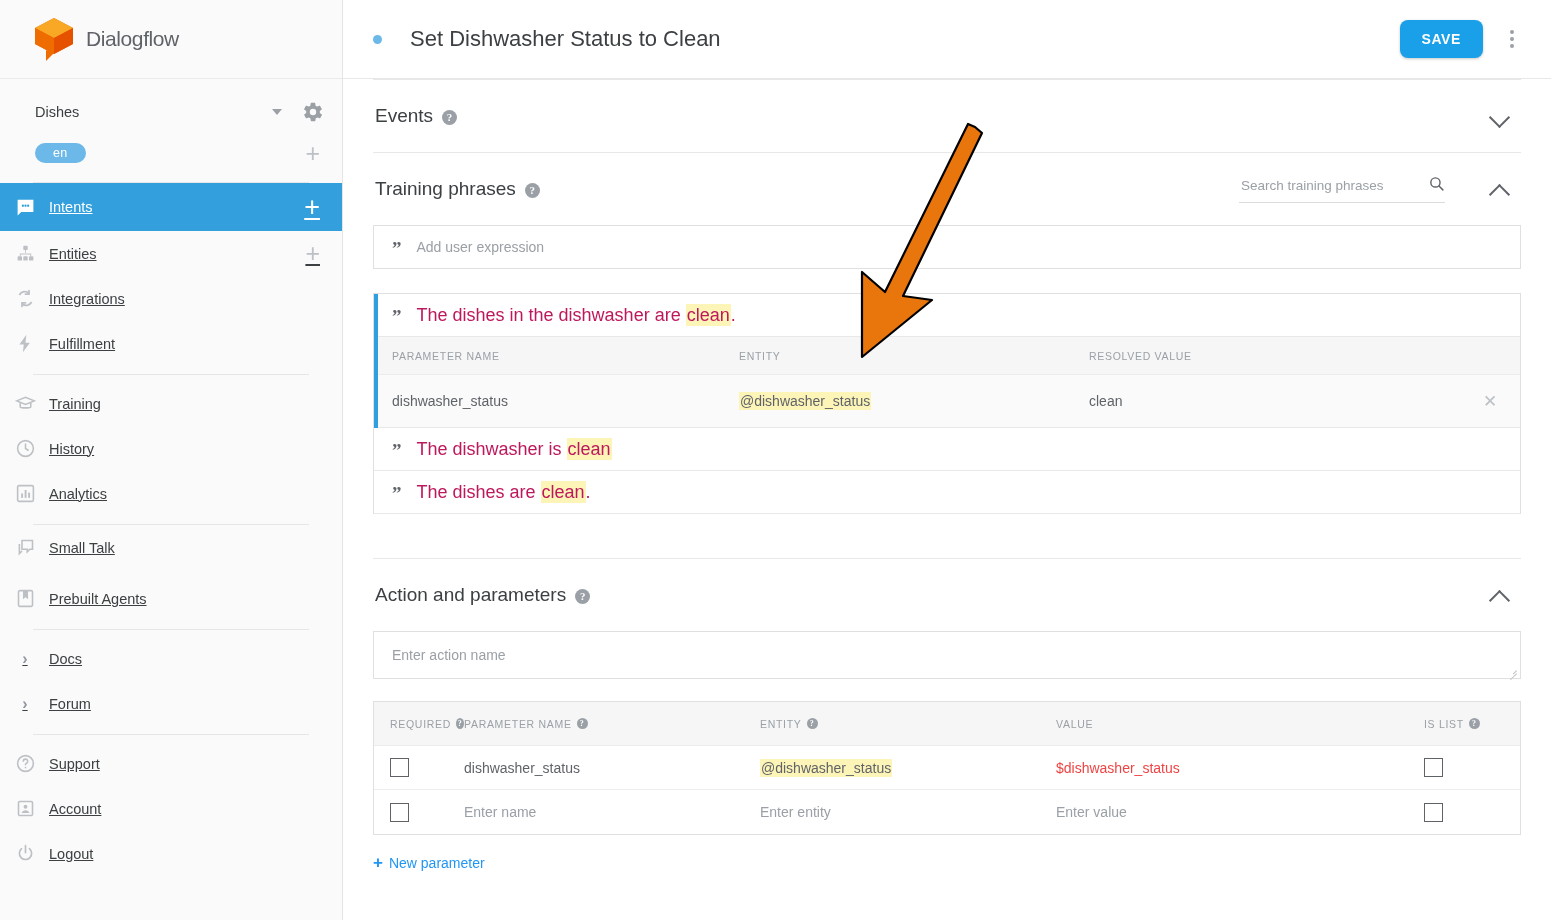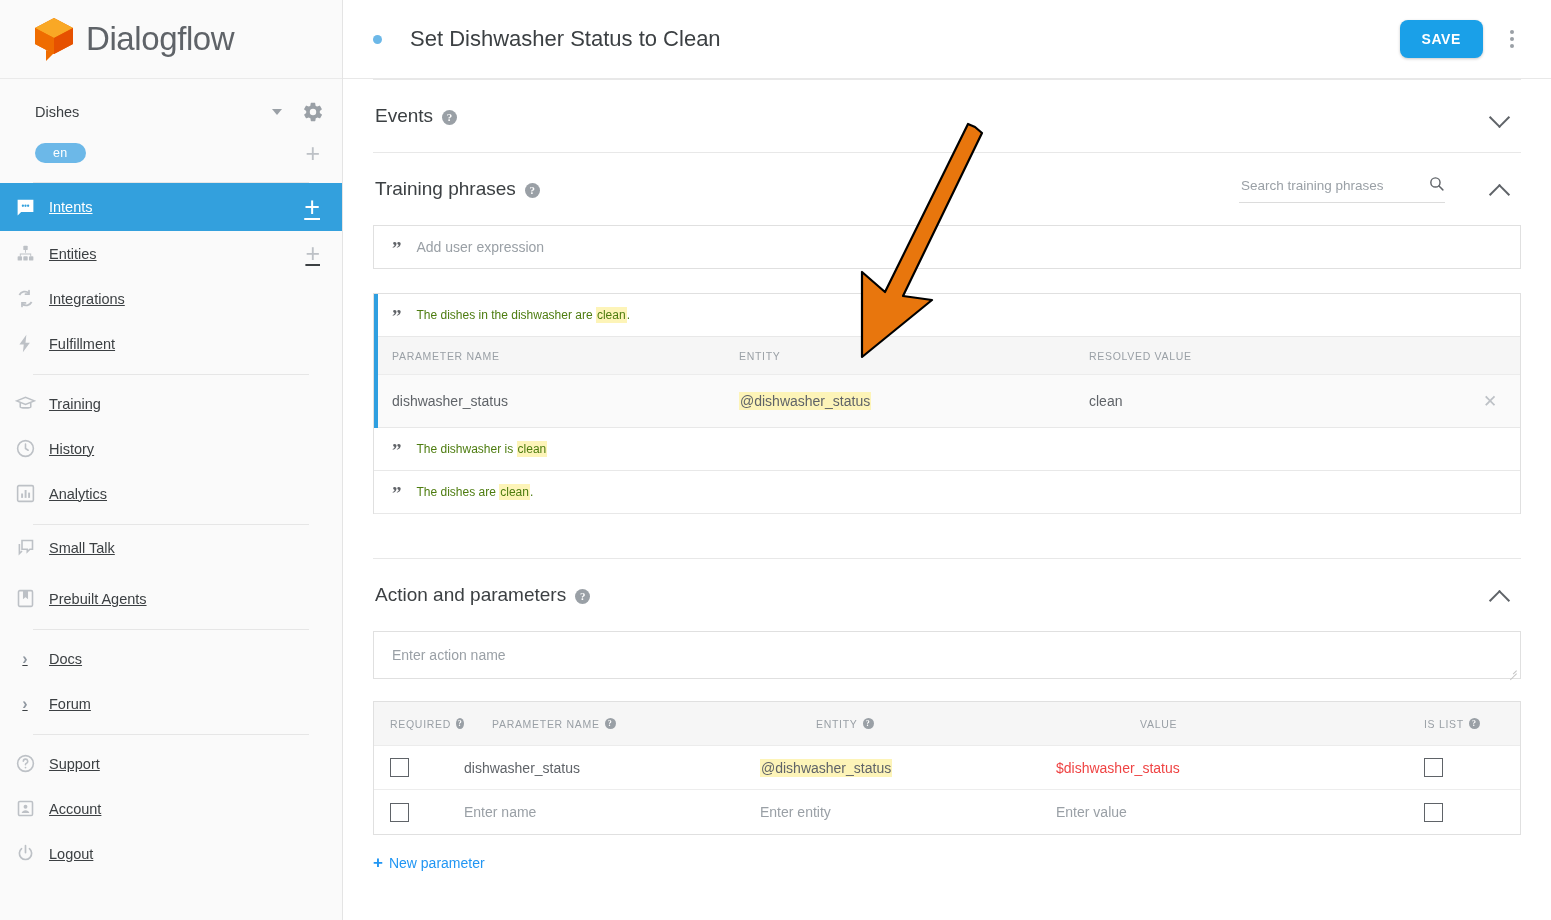--- a/index.html
+++ b/index.html
@@ -23,21 +23,21 @@
   }
   .logo-row {
     height: 79px;
     display: flex; align-items: center;
     padding-left: 33px;
     border-bottom: 1px solid #eaeaea;
     background: #fafafa;
   }
   .logo-mark { width: 42px; height: 46px; position: relative; flex: 0 0 42px; }
   .logo-text {
-    font-size: 33px; color: #5f6368; letter-spacing: -0.4px;
+    font-size: 21px; color: #5f6368; letter-spacing: -0.4px;
     margin-left: 11px; font-weight: 400;
   }
   .project-row {
     height: 40px; display: flex; align-items: center;
     padding: 0 18px 0 35px; margin-top: 13px;
   }
   .project-name { font-size: 14.5px; color: #3c4043; flex: 1; }
   .caret-down {
     width: 0; height: 0;
     border-left: 5px solid transparent;
@@ -156,21 +156,21 @@
 
   .phrase-list { border: 1px solid #e0e0e0; border-bottom: none; }
   .phrase-block { position: relative; }
   .phrase-block.selected { border-left: 4px solid #2f9fe0; }
   .phrase-row {
     display: flex; align-items: center; height: 43px;
     padding: 0 18px; border-bottom: 1px solid #e8e8e8;
     background: #fff;
   }
   .phrase-block.selected .phrase-row { padding-left: 14px; }
-  .phrase-txt { font-size: 12px; color: #4d7c0f; }
+  .phrase-txt { font-size: 18px; color: #be185d; }
   .hl { background: #fdf4b8; padding: 1px 1px; }
 
   .param-table { background: #fcfcfc; }
   .param-head {
     display: flex; align-items: center; height: 38px;
     background: #f6f6f6; border-bottom: 1px solid #ececec;
     font-size: 10.5px; color: #9aa0a6; letter-spacing: .7px;
     padding-left: 18px;
   }
   .phrase-block.selected .param-head { padding-left: 14px; }
@@ -198,21 +198,21 @@
   .resize-grip::before, .resize-grip::after {
     content: ""; position: absolute; background: #c4c4c4; height: 1px; right: 0;
   }
   .resize-grip::before { width: 9px; bottom: 1px; transform: rotate(-45deg); transform-origin: right bottom; }
   .resize-grip::after { width: 5px; bottom: 4px; transform: rotate(-45deg); transform-origin: right bottom; }
 
   .ap-table { border: 1px solid #e0e0e0; }
   .ap-head {
     display: flex; align-items: center; height: 44px;
     background: #f6f6f6; border-bottom: 1px solid #ececec;
-    font-size: 10.5px; color: #9aa0a6; letter-spacing: .7px; gap: 28px;
+    font-size: 10.5px; color: #9aa0a6; letter-spacing: .7px;
   }
   .ap-head .help-ico { width: 11px; height: 11px; font-size: 8px; margin-left: 5px; top: 0; }
   .ap-row {
     display: flex; align-items: center; height: 44px;
     border-bottom: 1px solid #ededed; font-size: 14px; color: #5f6368;
   }
   .ap-row:last-child { border-bottom: none; }
   .k-req { width: 90px; flex: 0 0 90px; padding-left: 16px; display: flex; align-items: center; }
   .k-name { width: 296px; flex: 0 0 296px; display: flex; align-items: center; }
   .k-ent { width: 296px; flex: 0 0 296px; display: flex; align-items: center; }

